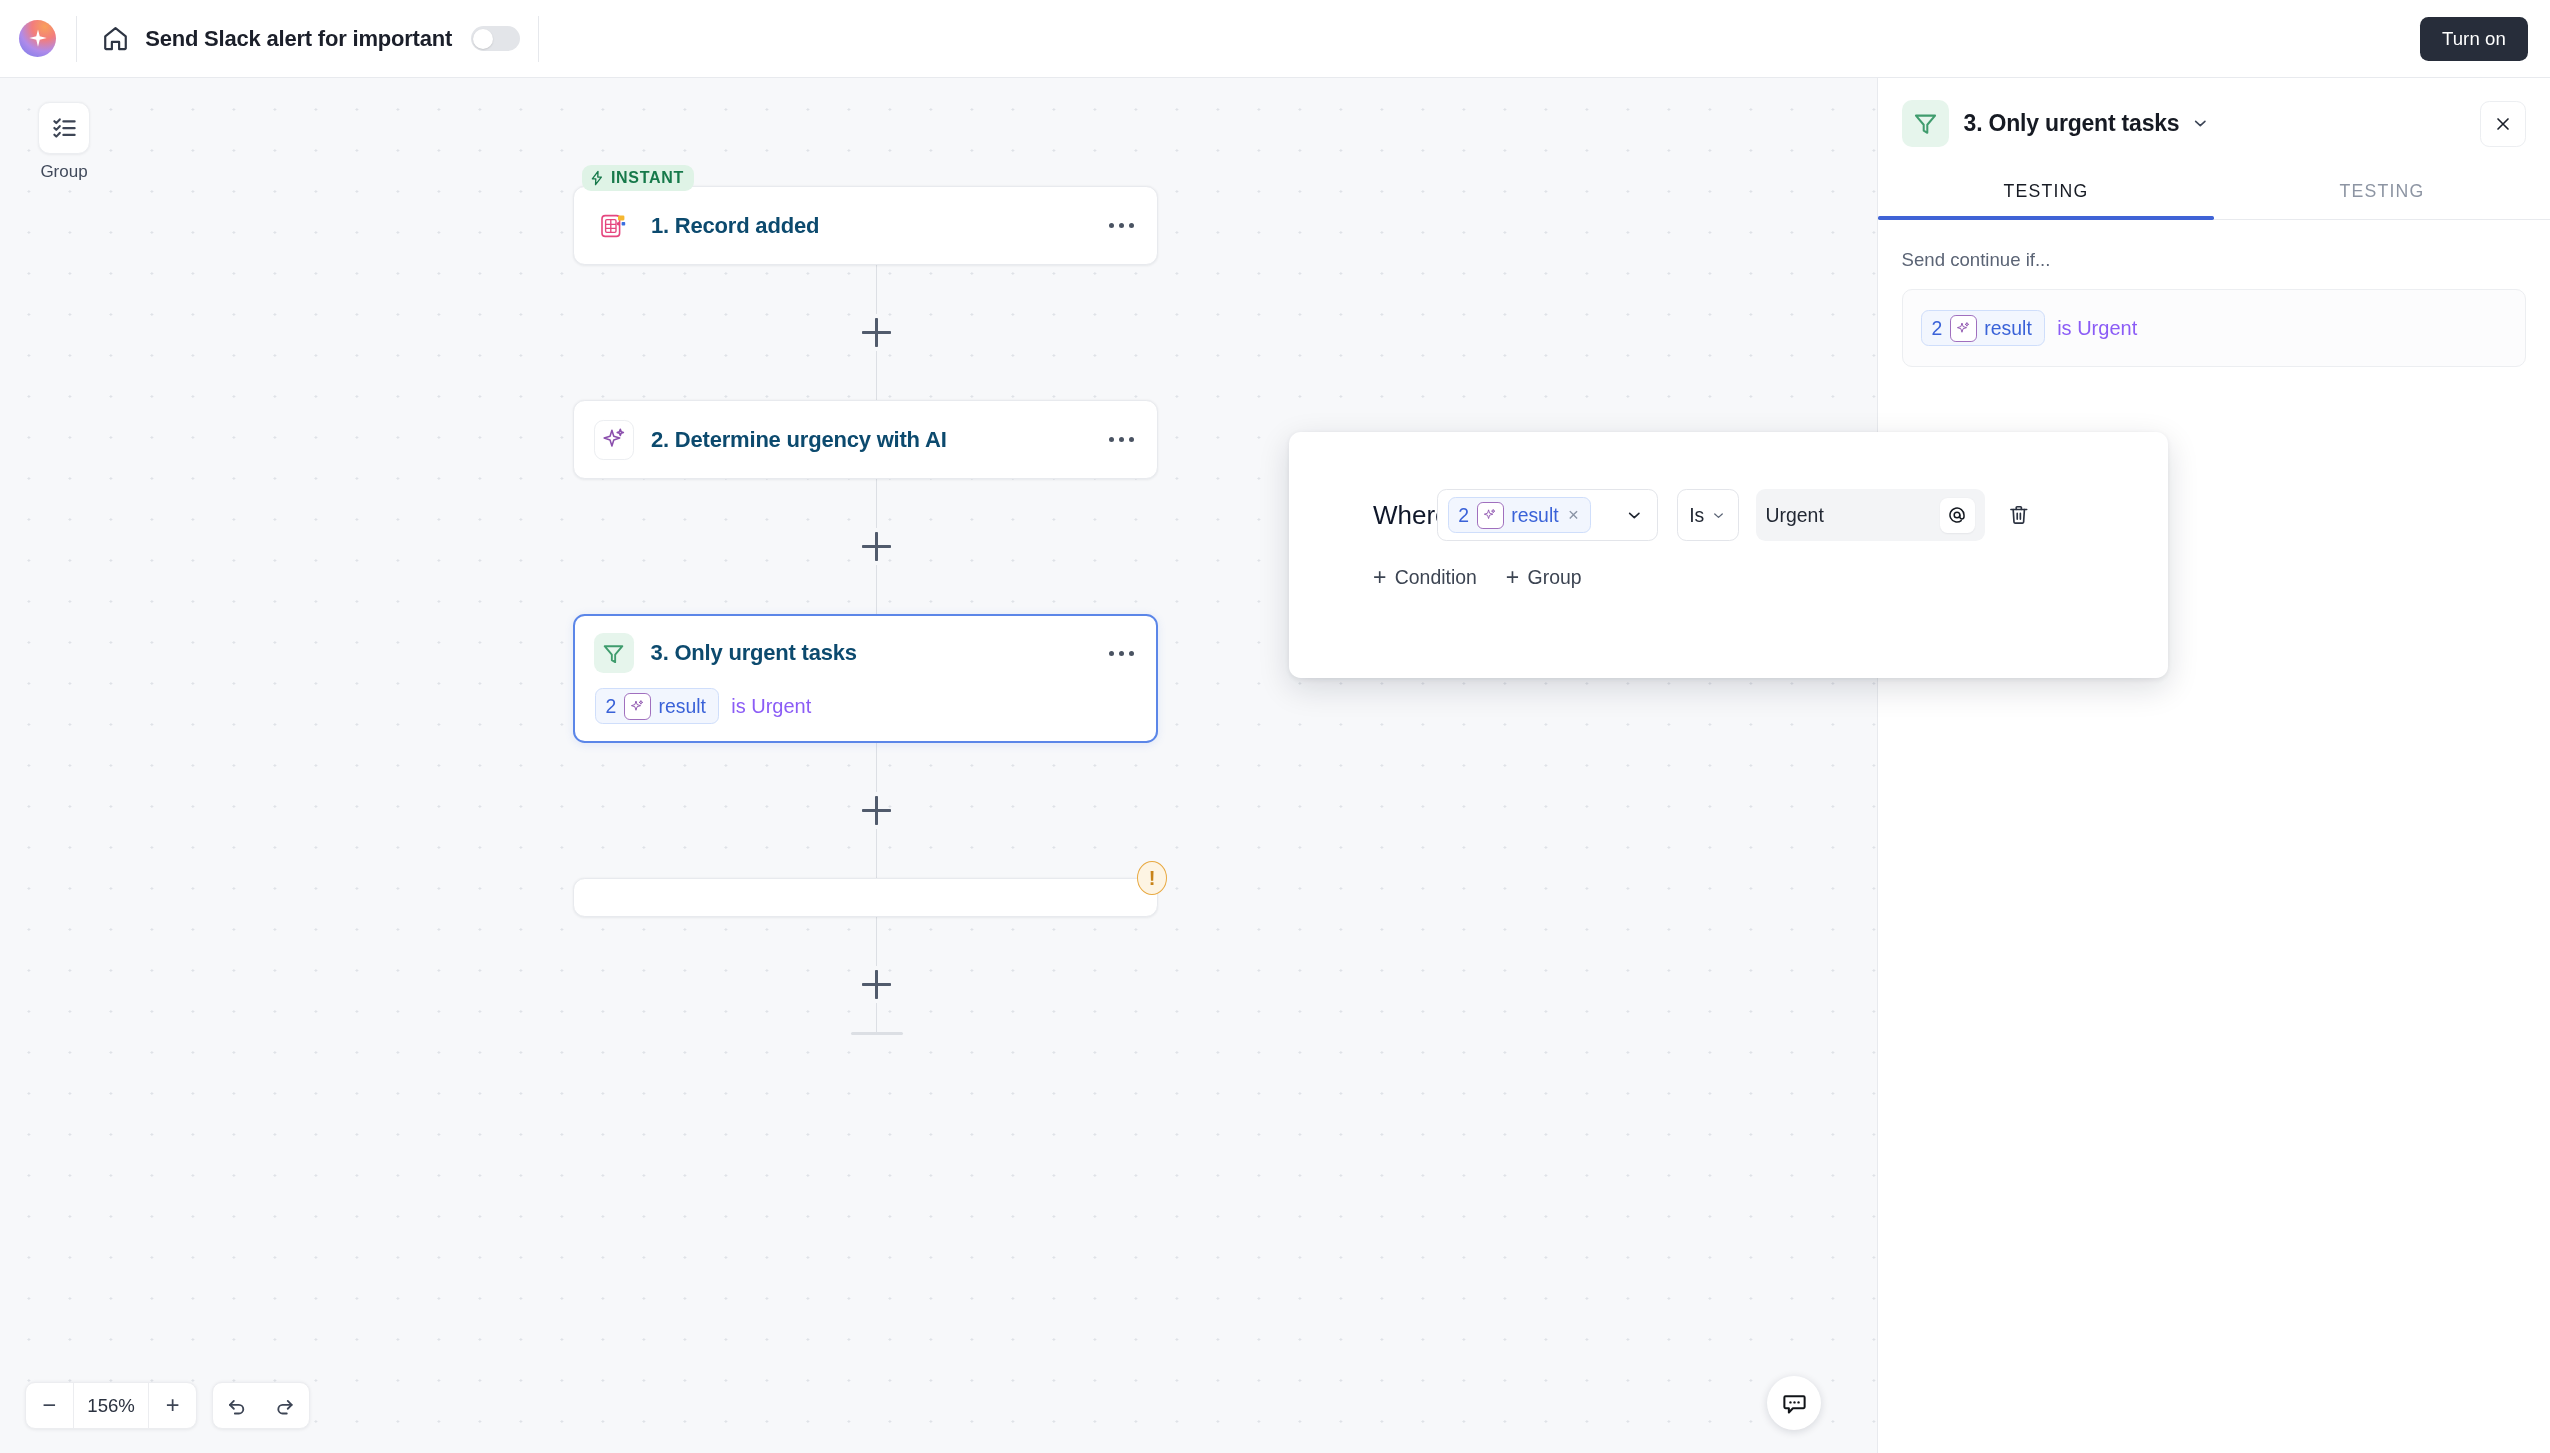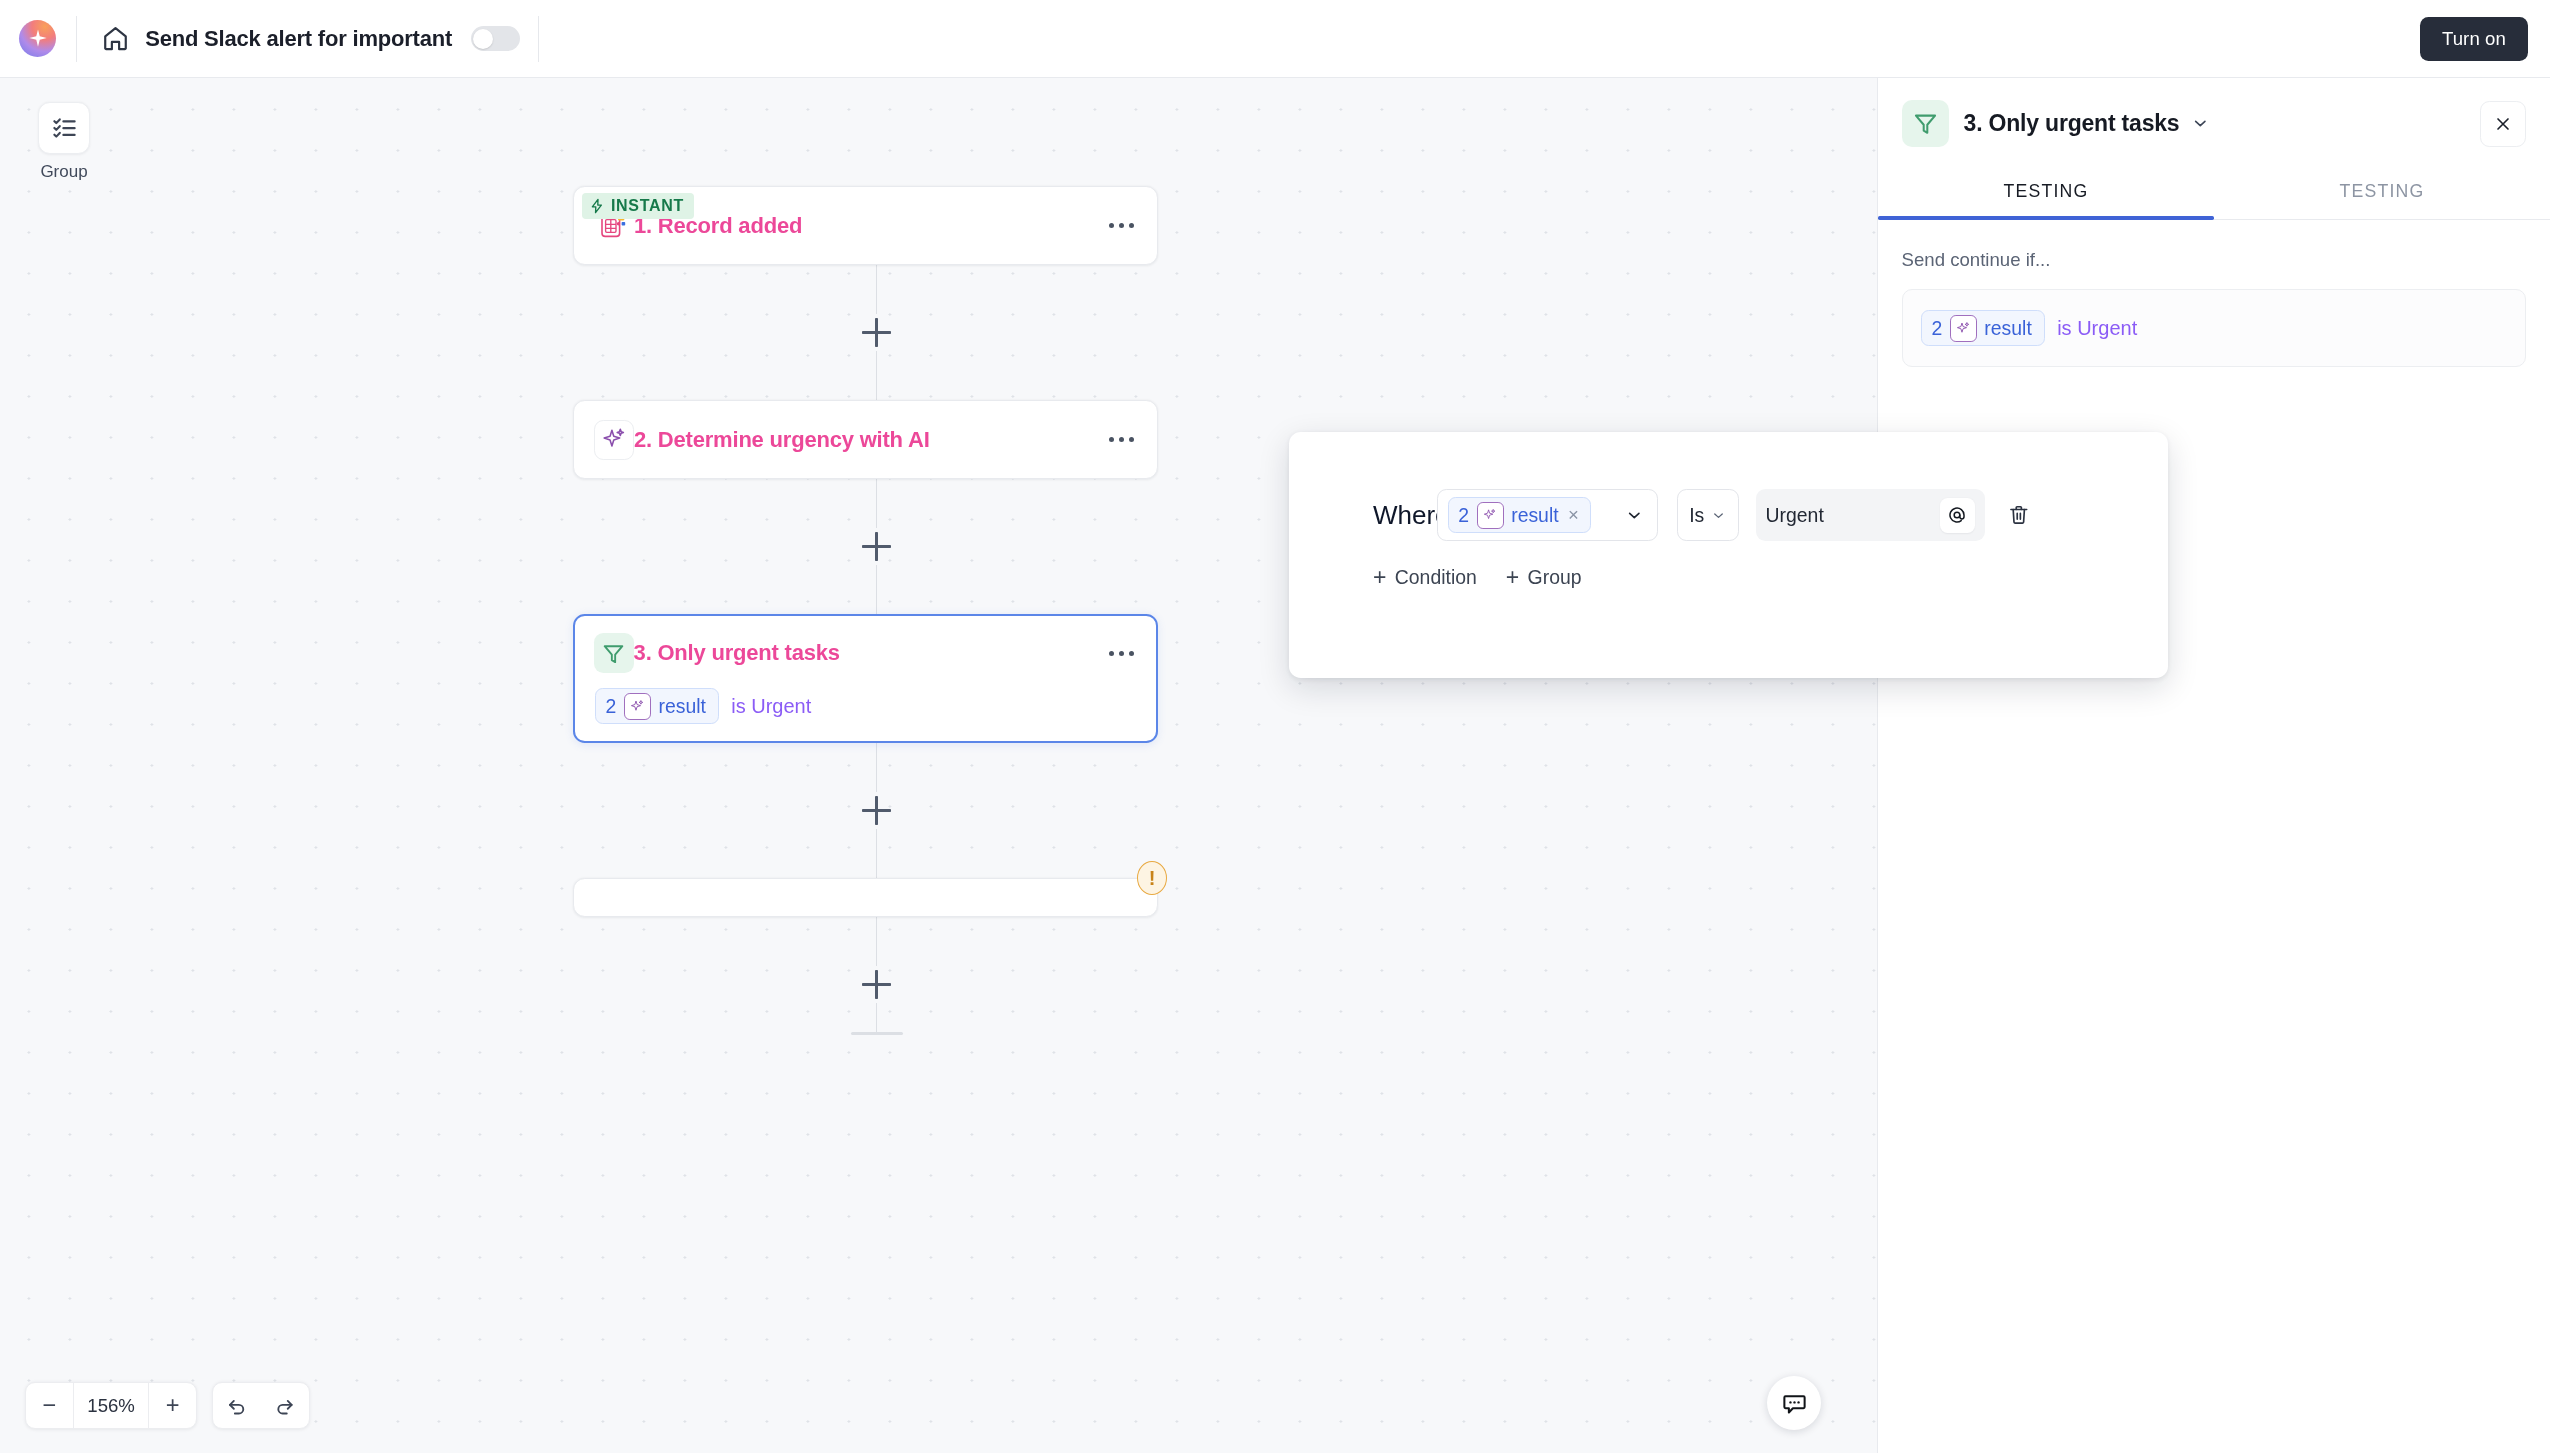--- a/index.html
+++ b/index.html
@@ -76,30 +76,30 @@
 
   .node{
     width:585px;background:#fff;border:0.8px solid #e8eaee;border-radius:11.8px;
     box-shadow:0 0.8px 2.5px rgba(16,24,40,.07);padding:18.6px 20px;position:relative;cursor:pointer;
   }
   .node.sel{border:2.5px solid #5b86e8;box-shadow:0 1.7px 8.4px rgba(91,134,232,.14);padding:17px 18.6px;}
   .node-row{display:flex;align-items:center;}
   .node-ic{width:40px;height:40px;border-radius:9.3px;display:flex;align-items:center;justify-content:center;flex:none;}
   .node-ic.bordered{border:0.8px solid #eceef1;background:#fff;}
   .node-ic.green{background:#e6f5ec;}
-  .node-title{margin-left:0;font-size:22px;font-weight:700;letter-spacing:-0.2px;color:#ec4899;}
+  .node-title{margin-left:17px;font-size:22px;font-weight:700;letter-spacing:-0.2px;color:#0c4a6e;}
   .dots{
     margin-left:auto;display:flex;gap:5px;align-items:center;cursor:pointer;padding:5px 3.4px;
   }
   .dots i{width:5px;height:5px;border-radius:50%;background:#4a5362;display:block;}
 
   .badge-instant{
     position:absolute;left:8.4px;top:-22px;display:flex;align-items:center;gap:5.9px;
-    background:#dff3e6;color:#16794a;border-radius:4px;padding:4.2px 10px 4.2px 6.7px;
-    font-size:16px;font-weight:700;letter-spacing:0.7px;margin-top:28px;
+    background:#dff3e6;color:#16794a;border-radius:9px;padding:4.2px 10px 4.2px 6.7px;
+    font-size:16px;font-weight:700;letter-spacing:0.7px;
   }
   .warn{
     position:absolute;right:-10px;top:-18.6px;width:30px;height:34px;border-radius:50%;
     background:#fdf4e3;border:1.7px solid #e8a942;display:flex;align-items:center;justify-content:center;
     color:#c88318;font-size:20px;font-weight:700;line-height:1;cursor:pointer;
   }
 
   .cond-line{display:flex;align-items:center;margin-top:15px;margin-left:1.7px;}
   .token{
     display:inline-flex;align-items:center;gap:0;background:#f2f6fe;border:0.8px solid #cfdefb;

